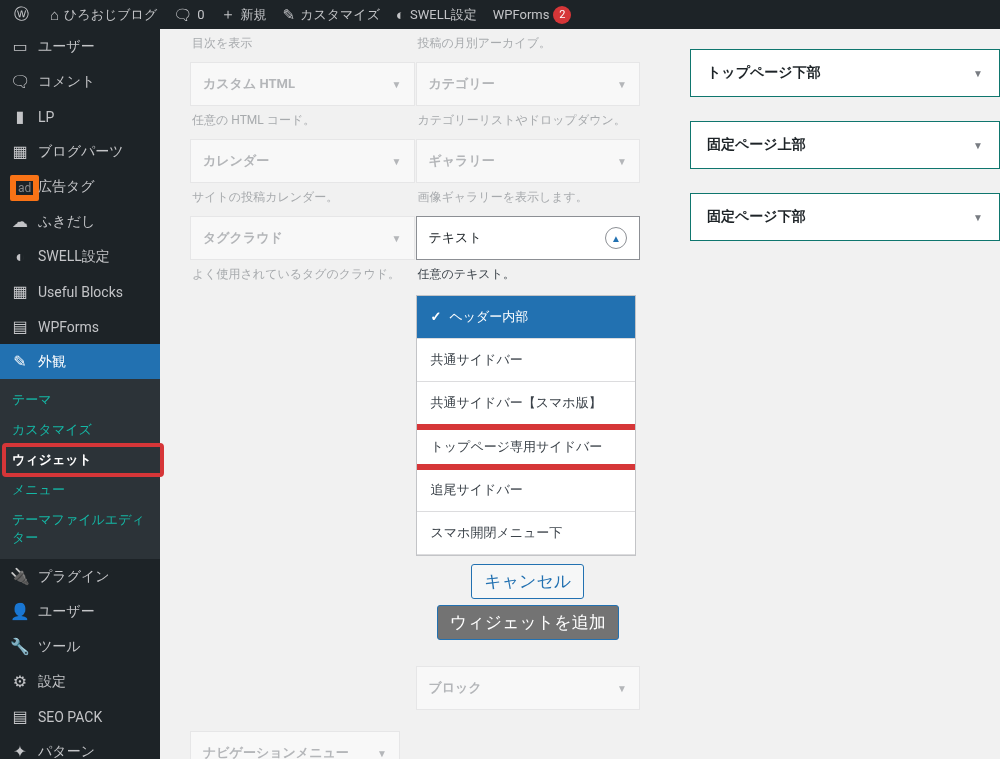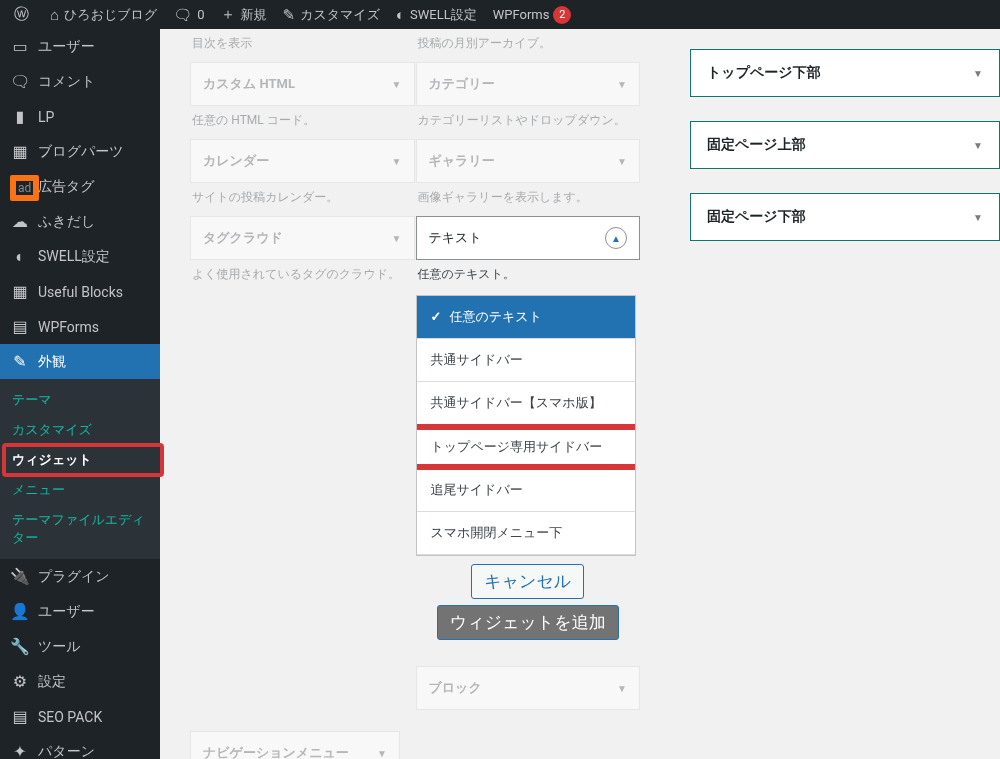--- a/index.html
+++ b/index.html
@@ -206,21 +206,21 @@
         <div class="wbox active">
             <span>テキスト</span>
             <span class="open-toggle">▲</span>
           </div>
         <div class="wdesc" style="color:#3c434a;">任意のテキスト。</div>
 
         <div class="dropdown">
           <div class="dlist">
             <div class="ditem sel">
                 <span class="chk">✓</span>
-                <span>任意のテキスト</span>
+                <span>ヘッダー内部</span>
               </div>
             <div class="ditem">共通サイドバー</div>
             <div class="ditem">共通サイドバー【スマホ版】</div>
             <div class="ditem boxed">トップページ専用サイドバー</div>
             <div class="ditem">追尾サイドバー</div>
             <div class="ditem">スマホ開閉メニュー下</div>
           </div>
         </div>
         <div class="dactions">
           <span class="btn btn-cancel">キャンセル</span><br>

